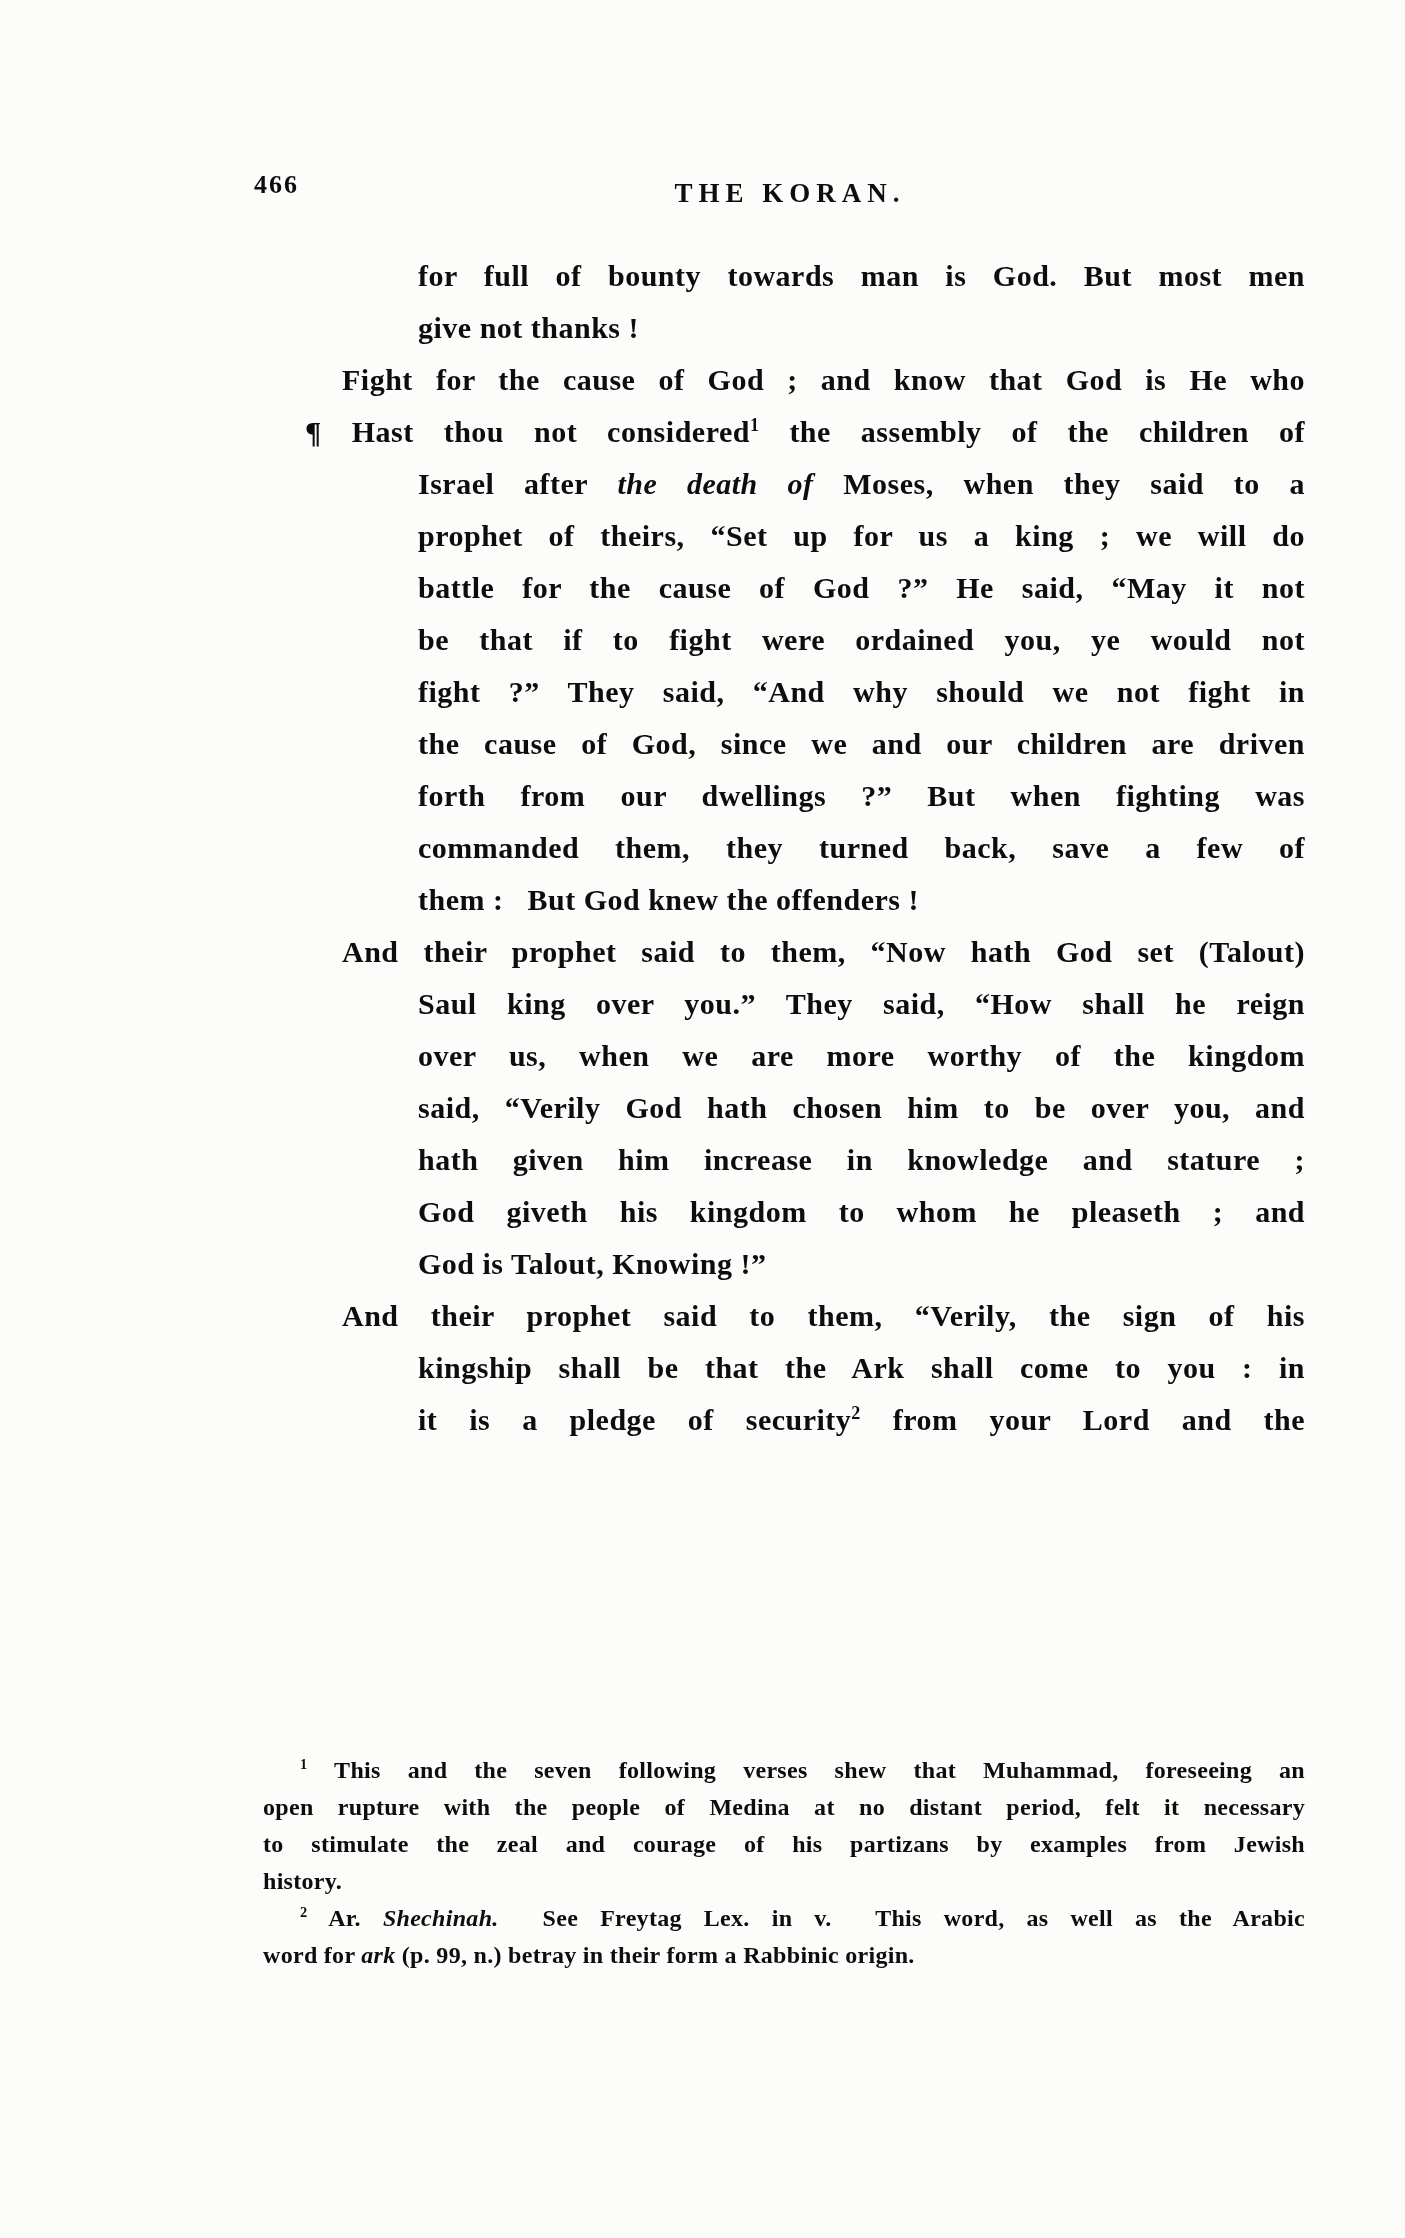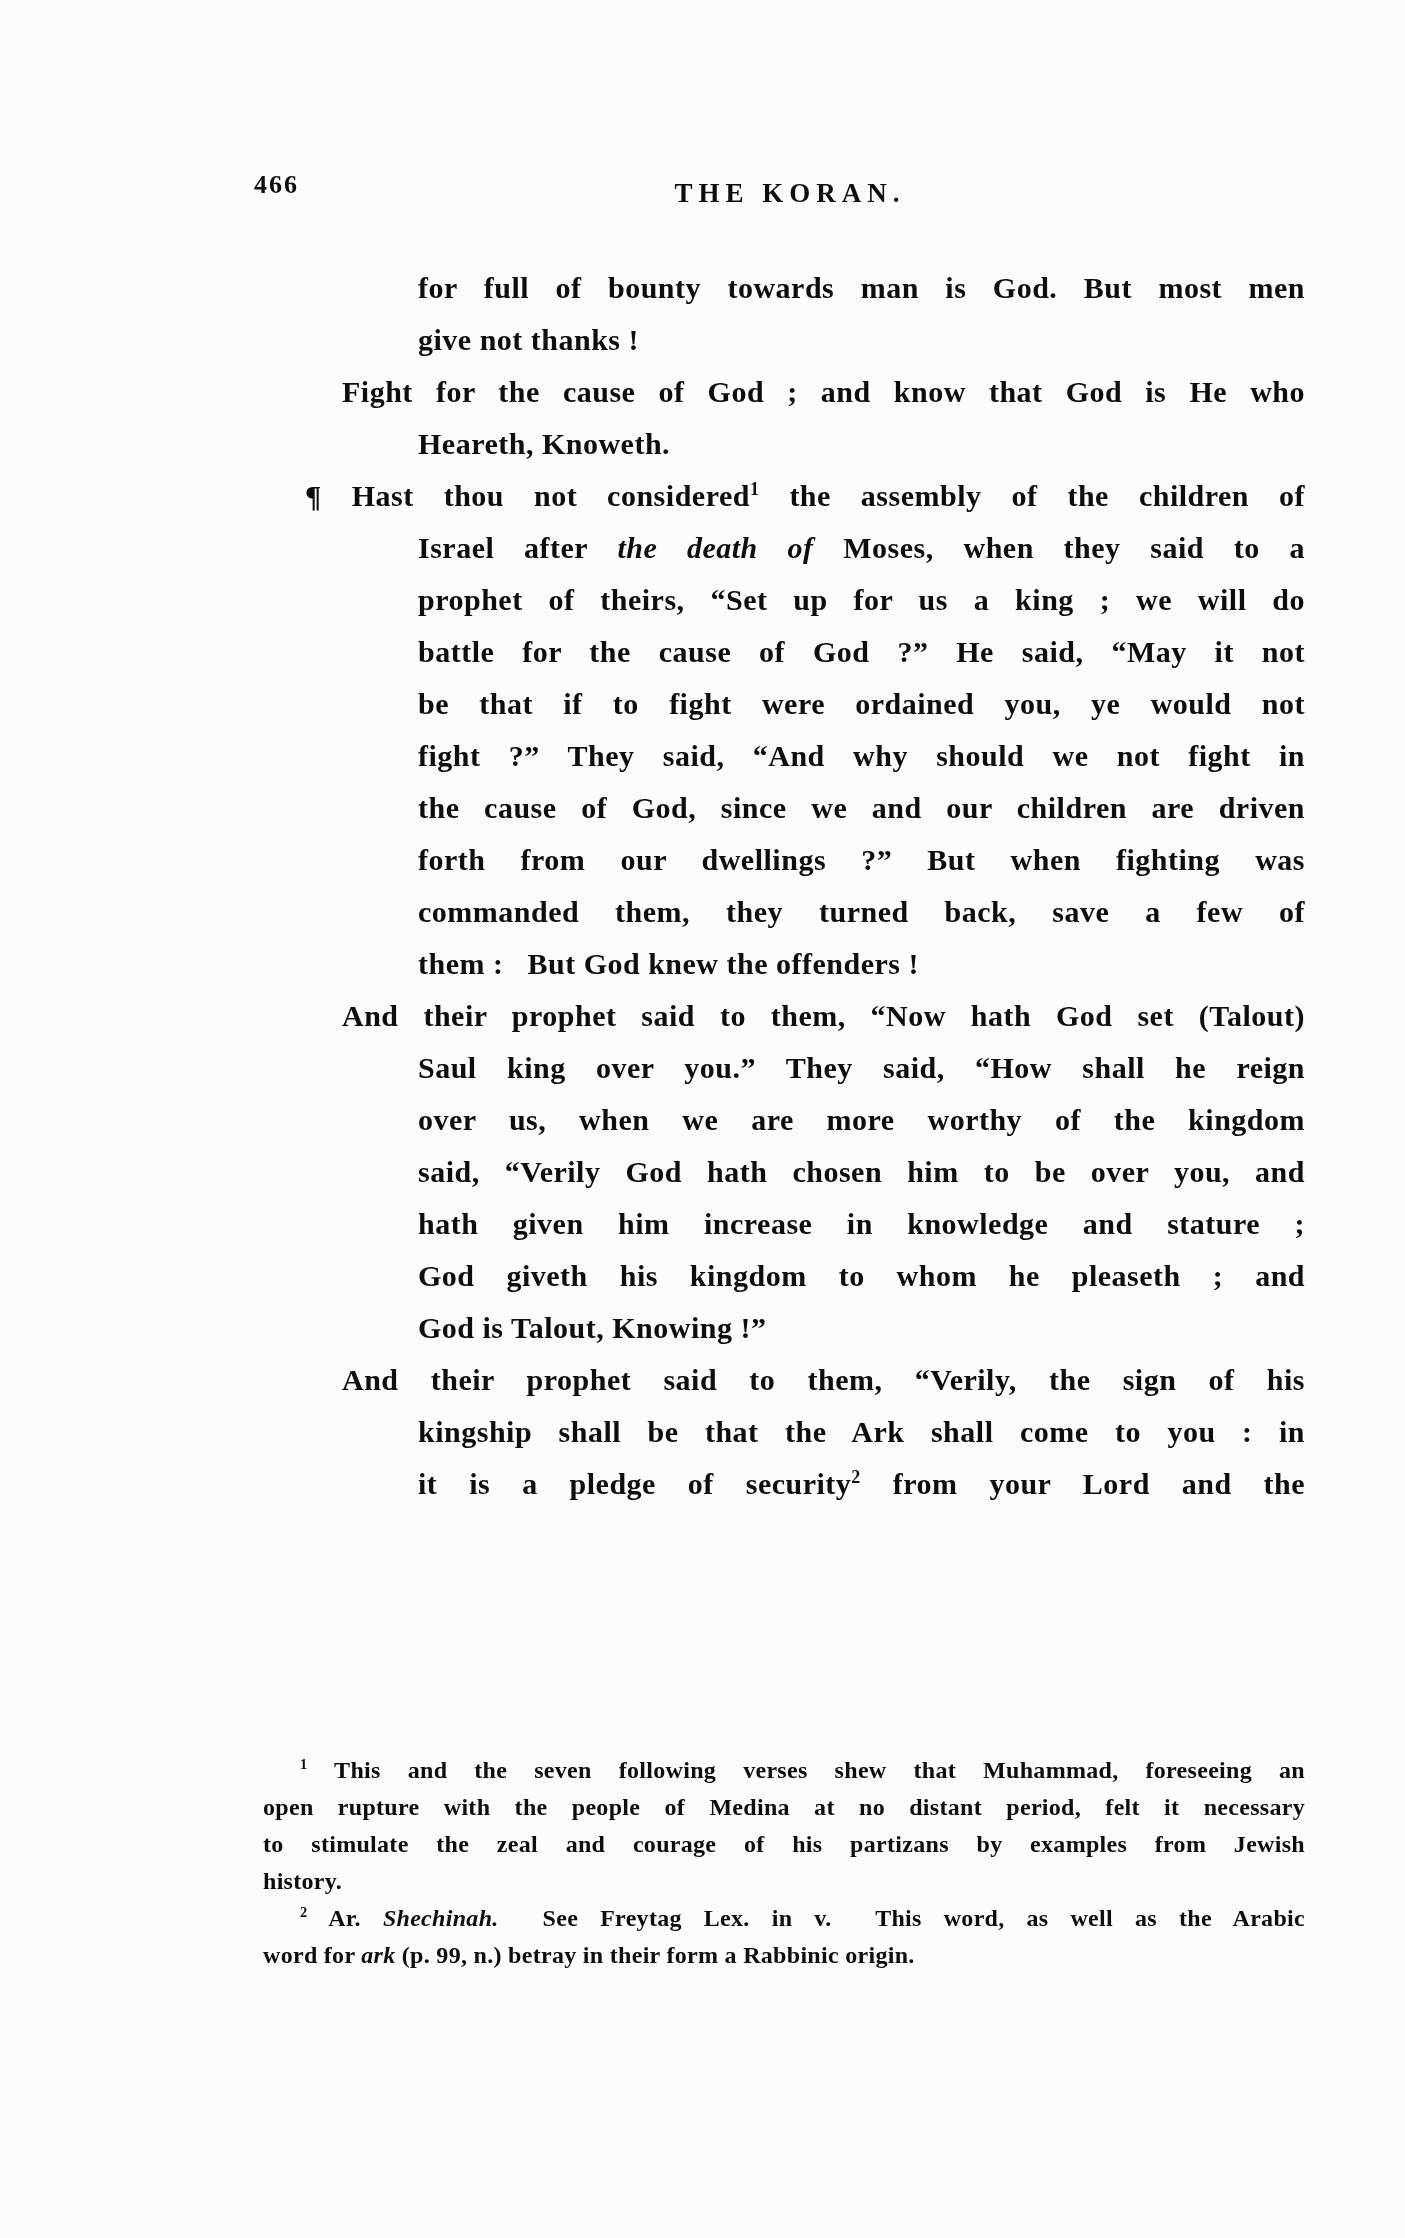--- a/index.html
+++ b/index.html
@@ -17,21 +17,21 @@
     font-size:26px;font-weight:700;letter-spacing:2px;
   }
   .running-header{
     position:absolute;left:790px;top:178px;
     transform:translateX(-50%);
     font-size:27px;font-weight:700;letter-spacing:6px;
     white-space:nowrap;
   }
   
   .body-col{
-    position:absolute;left:418px;top:262px;width:887px;
+    position:absolute;left:418px;top:250px;width:887px;
   }
   .verse{margin:0;}
   .line{
     font-size:30px;font-weight:700;line-height:52px;
     letter-spacing:0.5px;
     text-align:left;
     white-space:normal;
   }
   .line.just{text-align:justify;text-align-last:justify;}
   .line.first{margin-left:-76px;}
@@ -56,21 +56,20 @@
 <div class="page">
   <div class="page-number">466</div>
   <div class="running-header">THE KORAN.</div>
   <div class="body-col">
       <div class="verse">
         <div class="line just">for full of bounty towards man is God.  But most men</div>
         <div class="line">give not thanks !</div>
       </div>
       <div class="verse">
         <div class="line just first">Fight for the cause of God ; and know that God is He who</div>
-        <div class="line">Heareth, Knoweth.</div>
       </div>
       <div class="verse">
         <div class="line just pil">¶ Hast thou not considered<sup>1</sup> the assembly of the children of</div>
         <div class="line just">Israel after <span class="it">the death of</span> Moses, when they said to a</div>
         <div class="line just">prophet of theirs, “Set up for us a king ; we will do</div>
         <div class="line just">battle for the cause of God ?”  He said, “May it not</div>
         <div class="line just">be that if to fight were ordained you, ye would not</div>
         <div class="line just">fight ?”  They said, “And why should we not fight in</div>
         <div class="line just">the cause of God, since we and our children are driven</div>
         <div class="line just">forth from our dwellings ?”  But when fighting was</div>

